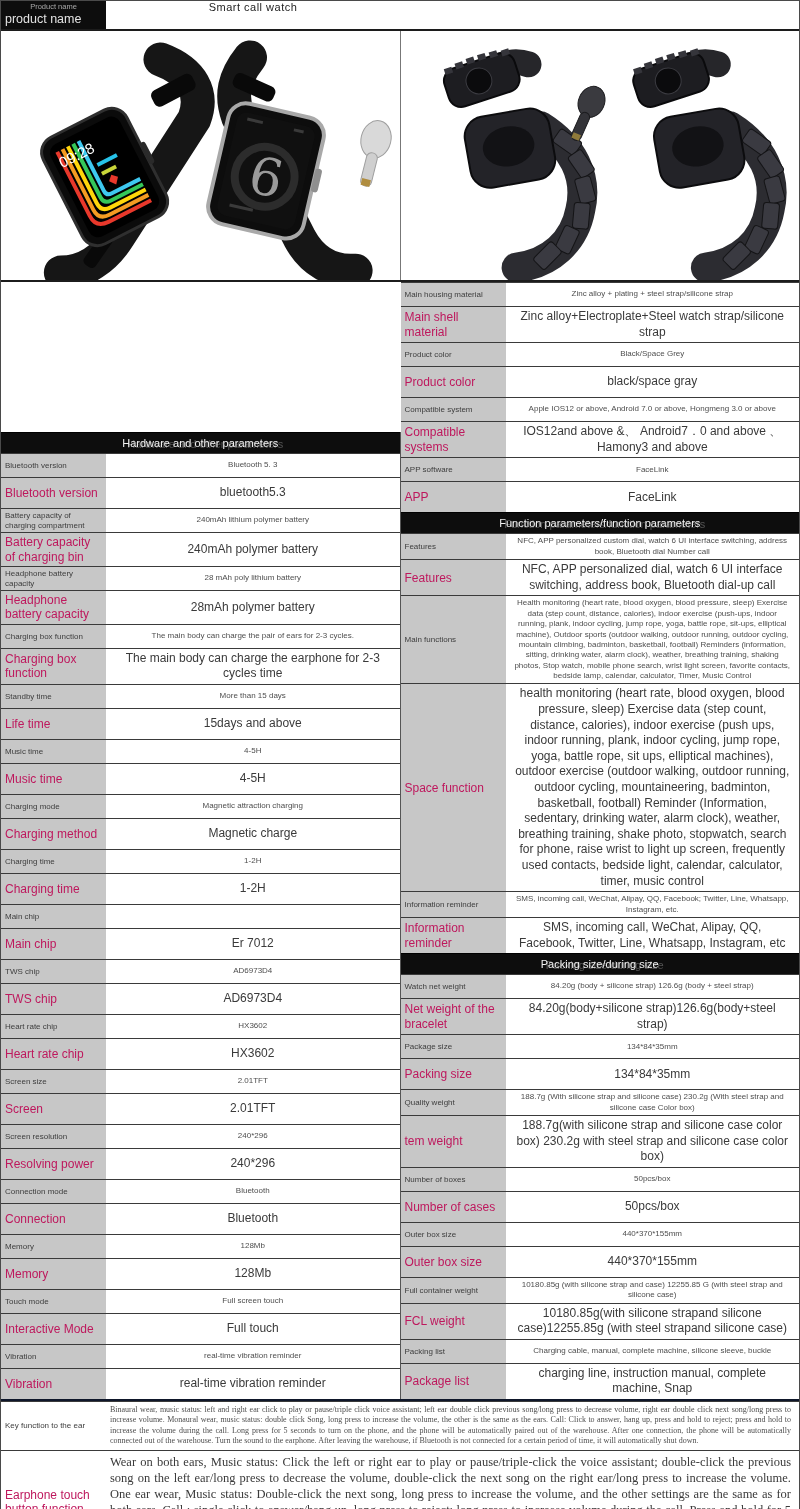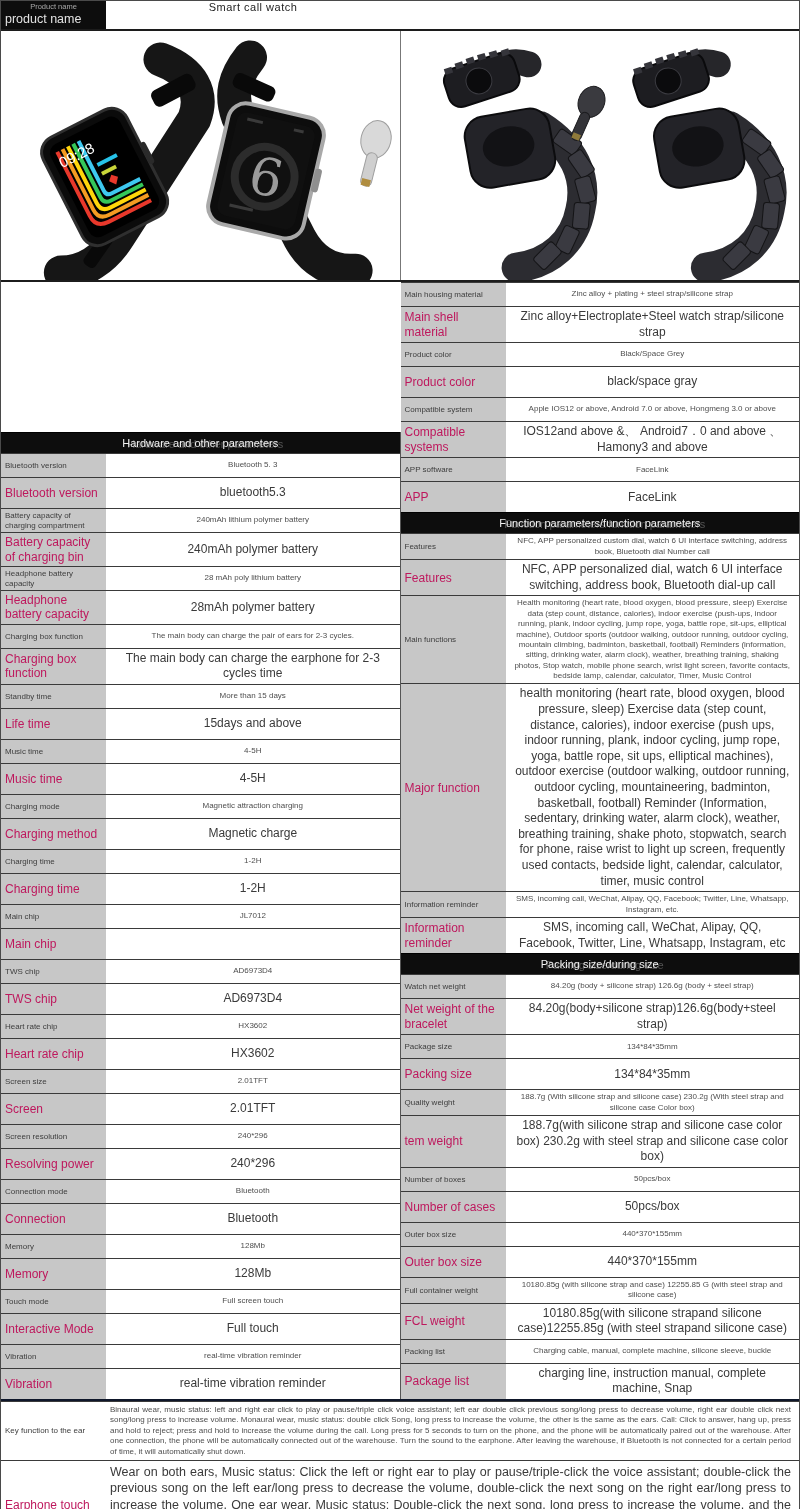--- a/index.html
+++ b/index.html
@@ -33,21 +33,21 @@
                  text-align:center;padding:2px 8px;line-height:1.3;}
   .row-s{min-height:23px;}
   .row-s .lab{font-size:8px;color:#3d3d3d;}
   .row-s .val{font-size:8px;color:#4e4e4e;}
   .row-l{min-height:30px;}
   .row-l .lab{font-size:12px;color:#be185d;}
   .row-l .val{font-size:12px;color:#3a3a3a;}
   
   .bottom .spec-row{flex:0 0 auto;}
   .bottom .spec-row .lab{background:transparent;width:97px;flex:0 0 97px;}
-  .bottom .spec-row .val{justify-content:flex-start;text-align:left;padding:3px 8px 3px 4px;}
+  .bottom .spec-row .val{justify-content:flex-start;text-align:left;padding:3px 8px 3px 4px;font-family:Liberation Serif, serif;}
   .bottom .row-s .val{text-align:justify;}
   .bottom .row-l .val{font-size:12.5px;text-align:justify;line-height:1.3;}
 </style>
 </head>
 <body>
 
 <div class="sheet">
 
   <div class="hdr">
     <div class="hdr-half">
@@ -212,24 +212,24 @@
         <div class="spec-row row-s">
           <div class="lab">Charging time</div>
           <div class="val">1-2H</div>
         </div>
         <div class="spec-row row-l">
           <div class="lab">Charging time</div>
           <div class="val">1-2H</div>
         </div>
         <div class="spec-row row-s">
           <div class="lab">Main chip</div>
-          <div class="val">JL7012</div>
         </div>
         <div class="spec-row row-l">
           <div class="lab">Main chip</div>
+          <div class="val">Er 7012</div>
         </div>
         <div class="spec-row row-s">
           <div class="lab">TWS chip</div>
           <div class="val">AD6973D4</div>
         </div>
         <div class="spec-row row-l">
           <div class="lab">TWS chip</div>
           <div class="val">AD6973D4</div>
         </div>
         <div class="spec-row row-s">
@@ -329,21 +329,21 @@
         </div>
         <div class="spec-row row-l">
           <div class="lab">Features</div>
           <div class="val">NFC, APP personalized dial, watch 6 UI interface switching, address book, Bluetooth dial-up call</div>
         </div>
         <div class="spec-row row-s">
           <div class="lab">Main functions</div>
           <div class="val">Health monitoring (heart rate, blood oxygen, blood pressure, sleep) Exercise data (step count, distance, calories), indoor exercise (push-ups, indoor running, plank, indoor cycling, jump rope, yoga, battle rope, sit-ups, elliptical machine), Outdoor sports (outdoor walking, outdoor running, outdoor cycling, mountain climbing, badminton, basketball, football) Reminders (information, sitting, drinking water, alarm clock), weather, breathing training, shaking photos, Stop watch, mobile phone search, wrist light screen, favorite contacts, bedside lamp, calendar, calculator, Timer, Music Control</div>
         </div>
         <div class="spec-row row-l">
-          <div class="lab">Major function</div>
+          <div class="lab">Space function</div>
           <div class="val">health monitoring (heart rate, blood oxygen, blood pressure, sleep) Exercise data (step count, distance, calories), indoor exercise (push ups, indoor running, plank, indoor cycling, jump rope, yoga, battle rope, sit ups, elliptical machines), outdoor exercise (outdoor walking, outdoor running, outdoor cycling, mountaineering, badminton, basketball, football) Reminder (Information, sedentary, drinking water, alarm clock), weather, breathing training, shake photo, stopwatch, search for phone, raise wrist to light up screen, frequently used contacts, bedside light, calendar, calculator, timer, music control</div>
         </div>
         <div class="spec-row row-s">
           <div class="lab">Information reminder</div>
           <div class="val">SMS, incoming call, WeChat, Alipay, QQ, Facebook; Twitter, Line, Whatsapp, Instagram, etc.</div>
         </div>
         <div class="spec-row row-l">
           <div class="lab">Information reminder</div>
           <div class="val">SMS, incoming call, WeChat, Alipay, QQ, Facebook, Twitter, Line, Whatsapp, Instagram, etc</div>
         </div>

